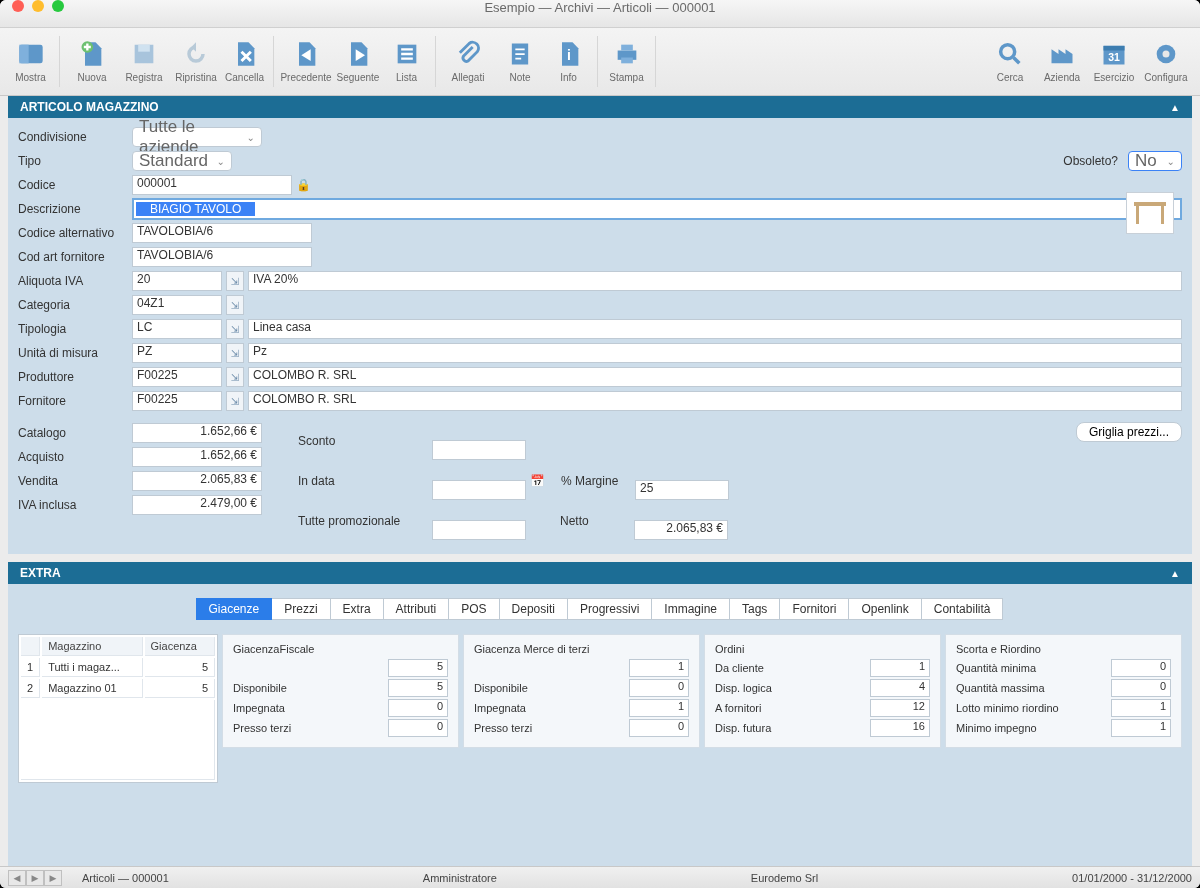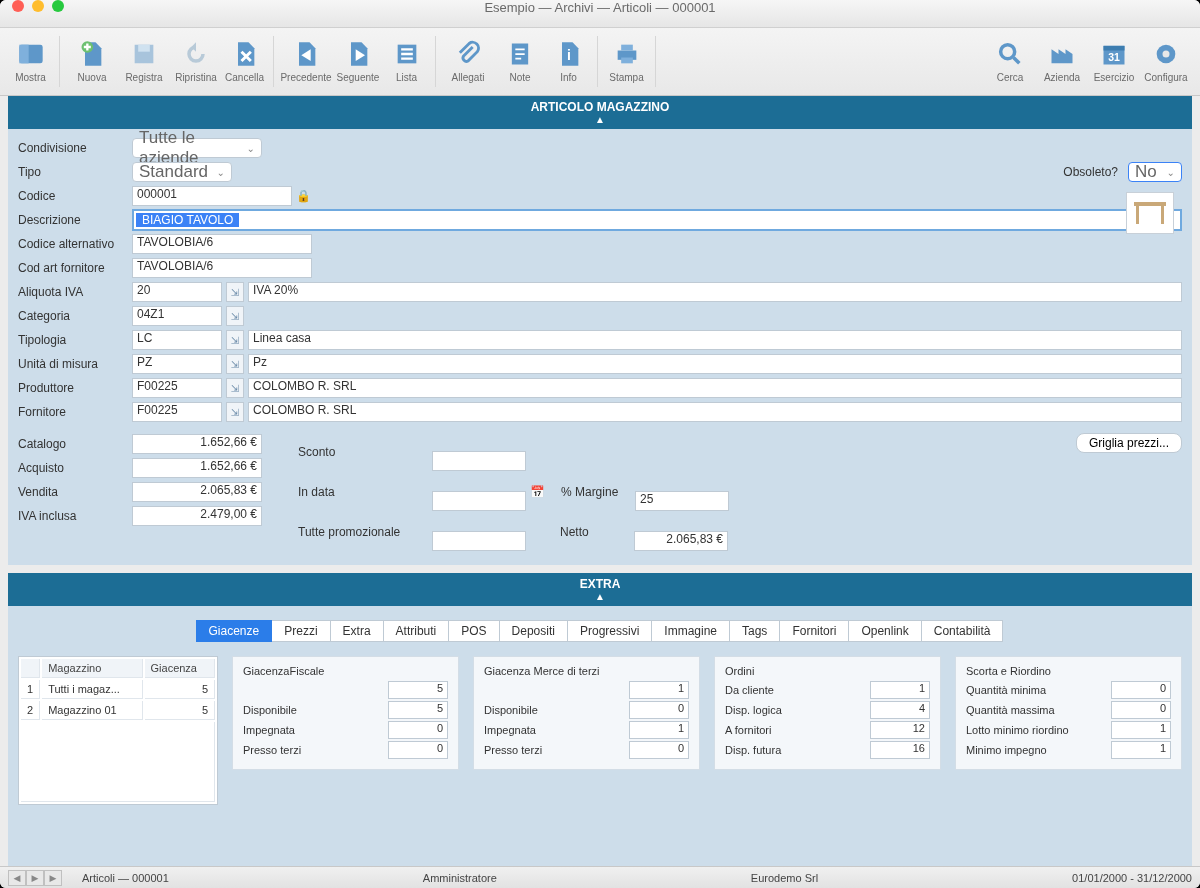--- a/index.html
+++ b/index.html
@@ -9,41 +9,41 @@
 .traffic { display: flex; gap: 8px; padding-left: 12px; }
 .dot { width: 12px; height: 12px; border-radius: 50%; }
 .dot.red { background: #ff5f56; } .dot.yellow { background: #ffbd2e; } .dot.green { background: #27c93f; }
 .title { position: absolute; left: 0; right: 0; text-align: center; font-size: 13px; color: #6a6a6a; pointer-events: none; }
 .toolbar { height: 68px; background: linear-gradient(#f4f4f4,#e8e8e8); border-bottom: 1px solid #c8c8c8; display: flex; align-items: center; padding: 0 8px; }
 .tb-btn { width: 52px; display: flex; flex-direction: column; align-items: center; justify-content: center; gap: 4px; color: #888; cursor: pointer; padding: 4px 0; }
 .tb-btn.sep { border-right: 1px solid #d6d6d6; padding-right: 6px; margin-right: 6px; }
 .tb-btn svg, .tb-btn .ic { width: 28px; height: 28px; fill: #5e97c9; }
 .tb-btn .lbl { font-size: 10px; color: #6a6a6a; white-space: nowrap; }
 .tb-spacer { flex: 1; }
-.section-hdr { background: #1c6d95; color: #fff; font-size: 12px; font-weight: bold; padding: 4px 12px; display: flex; justify-content: space-between; align-items: center; margin: 0 8px; flex-direction: column; }
+.section-hdr { background: #1c6d95; color: #fff; font-size: 12px; font-weight: bold; padding: 4px 12px; display: flex; justify-content: space-between; align-items: center; margin: 0 8px; }
 .section-hdr .tri { font-size: 10px; }
 .panel { background: #cdddea; margin: 0 8px; padding: 8px 10px 12px 10px; font-size: 12px; color: #333; }
 .row { display: flex; align-items: center; margin-bottom: 2px; min-height: 22px; gap: 4px; }
 .lab { width: 110px; color: #333; }
 .sel { background: #fff; border: 1px solid #bfcad4; border-radius: 4px; height: 20px; padding: 0 6px; font-size: 17px; color: #666; display: inline-flex; align-items: center; position: relative; }
 .sel::after { content: "⌄"; position: absolute; right: 6px; color: #888; font-size: 10px; }
 .inp { background: #fff; border: 1px solid #bfcad4; height: 20px; padding: 0 4px; font-size: 12px; color: #333; }
 .inp.code { width: 90px; }
 .pick { width: 18px; height: 20px; background: #f0f4f8; border: 1px solid #bfcad4; display: inline-flex; align-items: center; justify-content: center; color: #6a8aa8; font-size: 10px; }
 .desc-input { flex: 1; background: #fff; border: 2px solid #6fa9df; height: 22px; display: flex; align-items: center; padding: 0 2px; }
-.desc-input span { background: #3b82f6; color: #fff; padding: 0 6px; font-size: 12px; }
+.desc-input span { background: #3b82f6; color: #fff; padding: 0 14px; font-size: 12px; }
 .long { flex: 1; }
 .money { width: 130px; text-align: right; }
 .small { width: 94px; margin-top: 18px; }
 .btn { background: #fff; border: 1px solid #bfcad4; border-radius: 8px; padding: 2px 12px; font-size: 12px; cursor: pointer; }
 .thumb { width: 48px; height: 42px; background: #fff; border: 1px solid #c8d0d8; position: absolute; right: 26px; top: 192px; display: flex; align-items: center; justify-content: center; }
 .tabbar { display: flex; justify-content: center; margin-top: 6px; }
 .tab { background: #fff; border: 1px solid #bfcad4; padding: 3px 12px; font-size: 12px; color: #333; margin-left: -1px; }
 .tab.active { background: #2b7de9; color: #fff; border-color: #2b7de9; z-index: 1; }
-.stock-wrap { display: flex; gap: 14px; margin-top: 14px; align-items: flex-start; }
+.stock-wrap { display: flex; gap: 4px; margin-top: 14px; align-items: flex-start; }
 .grid { background: #fff; border: 1px solid #bfcad4; font-size: 11px; width: 200px; }
 .grid th, .grid td { border-right: 1px solid #e0e6ec; border-bottom: 1px solid #e0e6ec; padding: 3px 6px; text-align: left; }
 .grid th { background: #f0f4f8; font-weight: normal; color: #444; }
 .grid td.num { text-align: right; }
 .box { background: #f4f7fa; border: 1px solid #d3dde6; padding: 8px 10px; flex: 1; }
 .box h4 { font-size: 11px; font-weight: normal; color: #333; margin-bottom: 4px; }
 .kv { display: flex; justify-content: space-between; align-items: center; margin-bottom: 2px; }
 .kv .k { font-size: 11px; color: #333; }
 .kv .v { width: 60px; text-align: right; background: #fff; border: 1px solid #bfcad4; height: 18px; padding: 0 4px; font-size: 11px; }
 .statusbar { position: absolute; bottom: 0; left: 0; right: 0; height: 22px; background: linear-gradient(#f0f0f0,#e2e2e2); border-top: 1px solid #c8c8c8; display: flex; align-items: center; font-size: 11px; color: #444; padding: 0 8px; gap: 20px; }

